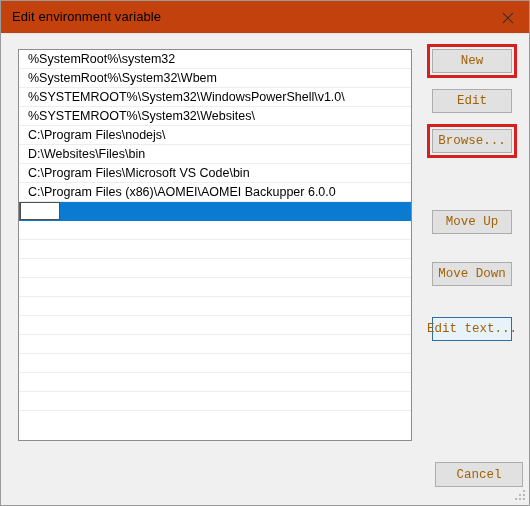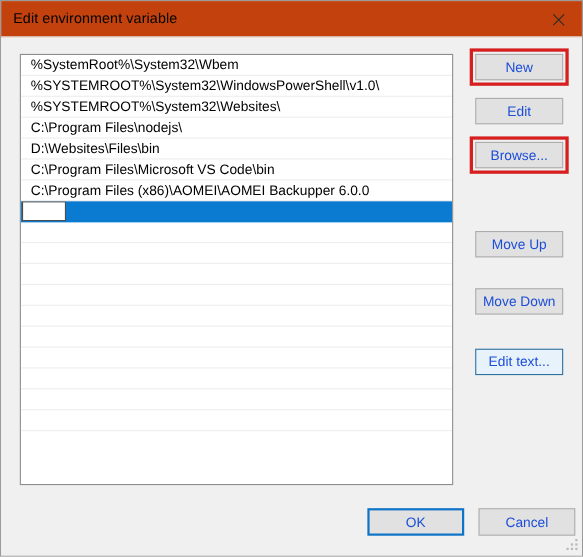--- a/index.html
+++ b/index.html
@@ -136,25 +136,25 @@
     box-sizing: border-box;
   }
 
   
   .btn {
     position: absolute;
     background: #e1e1e1;
     border: 1px solid #adadad;
     box-sizing: border-box;
     font-size: 12.5px;
-    color: #1d4ed8;
+    color: #a16207;
     display: flex;
     align-items: center;
     justify-content: center;
-    font-family: Liberation Sans, sans-serif;
+    font-family: Liberation Mono, monospace;
     padding: 0;
     white-space: nowrap;
   }
   .side-btn {
     left: 431px;
     width: 80px;
     height: 24px;
   }
   .btn.focus-blue {
     background: #e8f2fb;
@@ -209,20 +209,21 @@
     <div class="title-text">Edit environment variable</div>
     <div class="close-button">
       <span class="close-glyph"></span>
     </div>
   </div>
 
   <div class="body-area">
 
     <div class="listbox">
       <div class="list-rows">
+        <div class="row">%SystemRoot%\system32</div>
         <div class="row">%SystemRoot%\System32\Wbem</div>
         <div class="row">%SYSTEMROOT%\System32\WindowsPowerShell\v1.0\</div>
         <div class="row">%SYSTEMROOT%\System32\Websites\</div>
         <div class="row">C:\Program Files\nodejs\</div>
         <div class="row">D:\Websites\Files\bin</div>
         <div class="row">C:\Program Files\Microsoft VS Code\bin</div>
         <div class="row">C:\Program Files (x86)\AOMEI\AOMEI Backupper 6.0.0</div>
         <div class="row selected">
           <span class="row-editor"></span>
         </div>
@@ -242,21 +243,20 @@
     <div class="btn side-btn" style="top:15px;">New</div>
     <div class="btn side-btn" style="top:55px;">Edit</div>
     <div class="btn side-btn" style="top:95px;">Browse...</div>
     <div class="btn side-btn" style="top:176px;">Move Up</div>
     <div class="btn side-btn" style="top:228px;">Move Down</div>
     <div class="btn side-btn focus-blue" style="top:283px;">Edit text...</div>
 
     <div class="annot-rect" style="left:426px; top:10px; width:90px; height:34px;"></div>
     <div class="annot-rect" style="left:426px; top:90px; width:90px; height:34px;"></div>
 
-    <div class="btn bottom-btn ok-btn">OK</div>
     <div class="btn bottom-btn cancel-btn">Cancel</div>
 
     <div class="resize-grip">
       <span class="grip-dot" style="left:8px; top:0px;"></span>
       <span class="grip-dot" style="left:4px; top:4px;"></span>
       <span class="grip-dot" style="left:8px; top:4px;"></span>
       <span class="grip-dot" style="left:0px; top:8px;"></span>
       <span class="grip-dot" style="left:4px; top:8px;"></span>
       <span class="grip-dot" style="left:8px; top:8px;"></span>
     </div>

